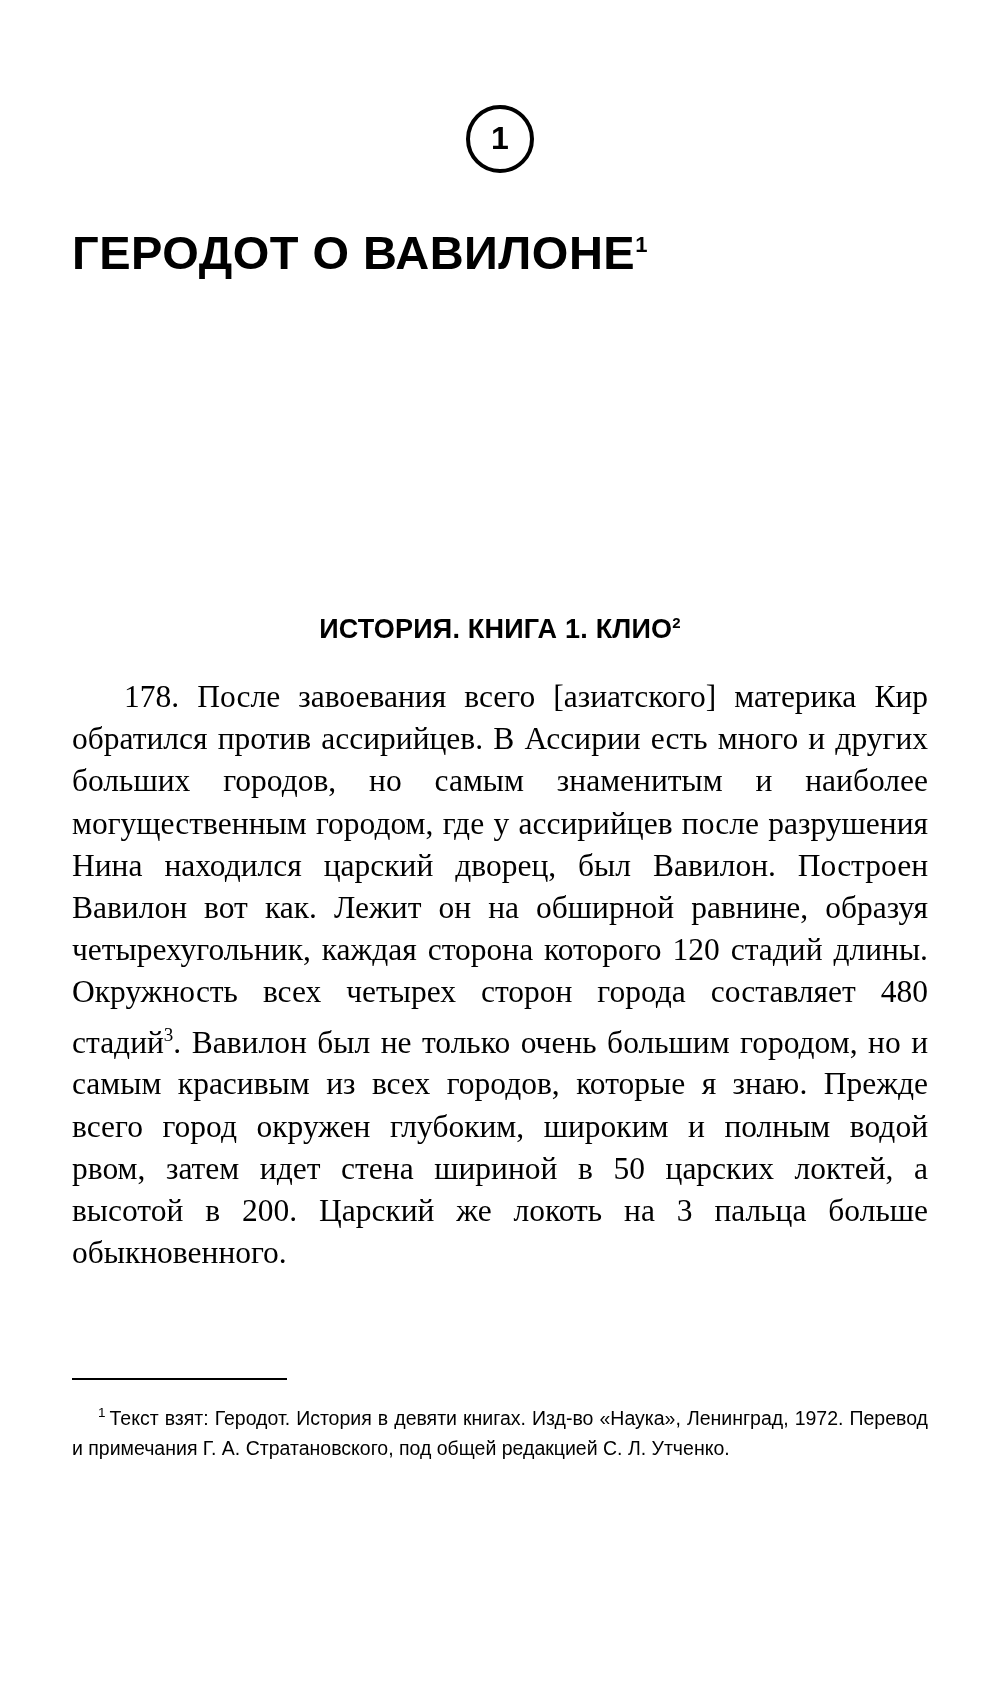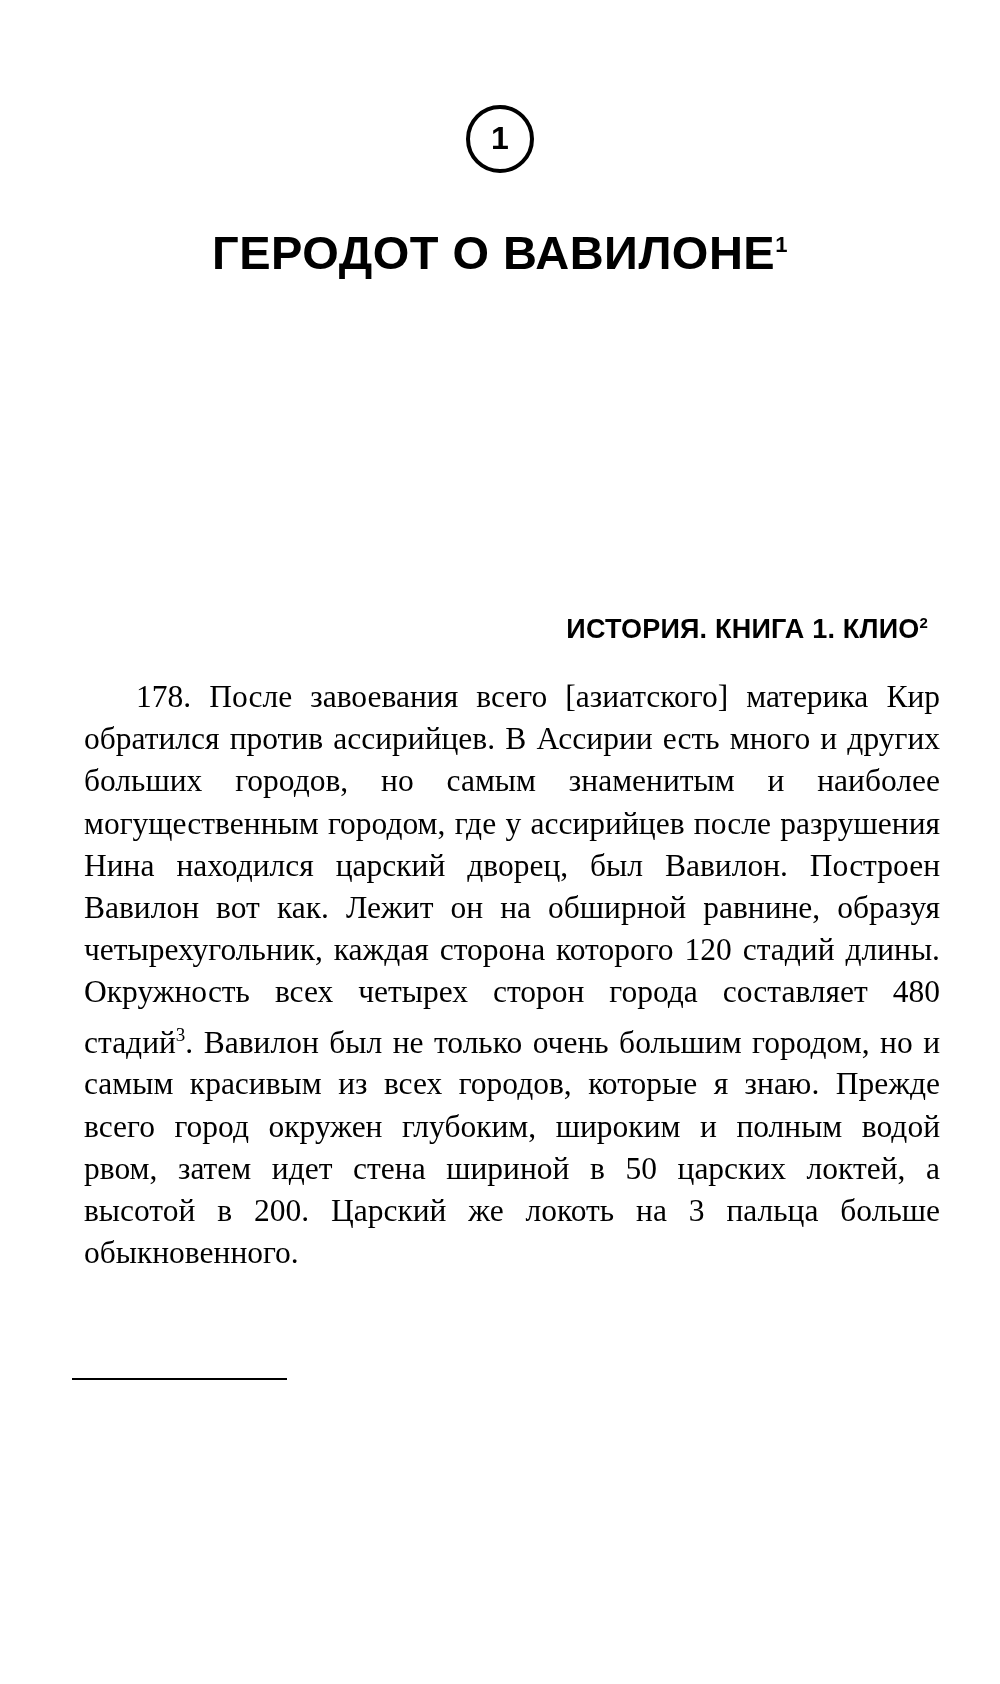--- a/index.html
+++ b/index.html
@@ -52,57 +52,56 @@
     line-height: 1;
     margin-top: -2px;
   }
 
   
   .chapter-title {
     position: absolute;
     top: 196px;
     left: 0;
     width: 856px;
-    text-align: center;
+    text-align: left;
     font-family: "Liberation Sans", sans-serif;
     font-weight: bold;
     font-size: 47px;
     letter-spacing: 0.5px;
     line-height: 1.1;
   }
   .chapter-title sup {
     font-size: 22px;
     vertical-align: super;
     font-weight: bold;
   }
 
   
   .section-heading {
     position: absolute;
     top: 592px;
     left: 0;
     width: 856px;
-    text-align: right;
+    text-align: center;
     font-family: "Liberation Sans", sans-serif;
     font-weight: bold;
     font-size: 27px;
     letter-spacing: 0.2px;
   }
   .section-heading sup {
     font-size: 15px;
     vertical-align: super;
   }
 
   
   .body-block {
     position: absolute;
     top: 676px;
     left: 0;
     width: 856px;
-    margin-left: 12px;
   }
   .body-paragraph {
     margin: 0;
     font-family: "Liberation Serif", serif;
     font-size: 31.5px;
     line-height: 42.2px;
     text-align: justify;
     text-indent: 52px;
     hyphens: none;
     word-spacing: 0.5px;
@@ -155,16 +154,17 @@
 
     <h2 class="section-heading"><span>ИСТОРИЯ. КНИГА 1. КЛИО</span><sup>2</sup></h2>
 
     <div class="body-block">
       <p class="body-paragraph"><span>178. После завоевания всего [азиатского] материка Кир обратился против ассирийцев. В Ассирии есть много и других больших городов, но самым знаменитым и наиболее могущественным городом, где у ассирийцев после разрушения Нина находился царский дворец, был Вавилон. Построен Вавилон вот как. Лежит он на обширной равнине, образуя четырехугольник, каждая сторона которого 120 стадий длины. Окружность всех четырех сторон города составляет 480 стадий</span><sup>3</sup><span>. Вавилон был не только очень большим городом, но и самым красивым из всех городов, которые я знаю. Прежде всего город окружен глубоким, широким и полным водой рвом, затем идет стена шириной в 50 царских локтей, а высотой в 200. Царский же локоть на 3 пальца больше обыкновенного.</span></p>
     </div>
 
     <div class="footnote-rule"></div>
 
     <div class="footnotes">
+      <p class="footnote"><sup>1</sup><span>Текст взят: Геродот. История в девяти книгах. Изд-во «Наука», Ленинград, 1972. Перевод и примечания Г. А. Стратановского, под общей редакцией С. Л. Утченко.</span></p>
     </div>
 
   </div>
 </div>
 
 </body></html>

